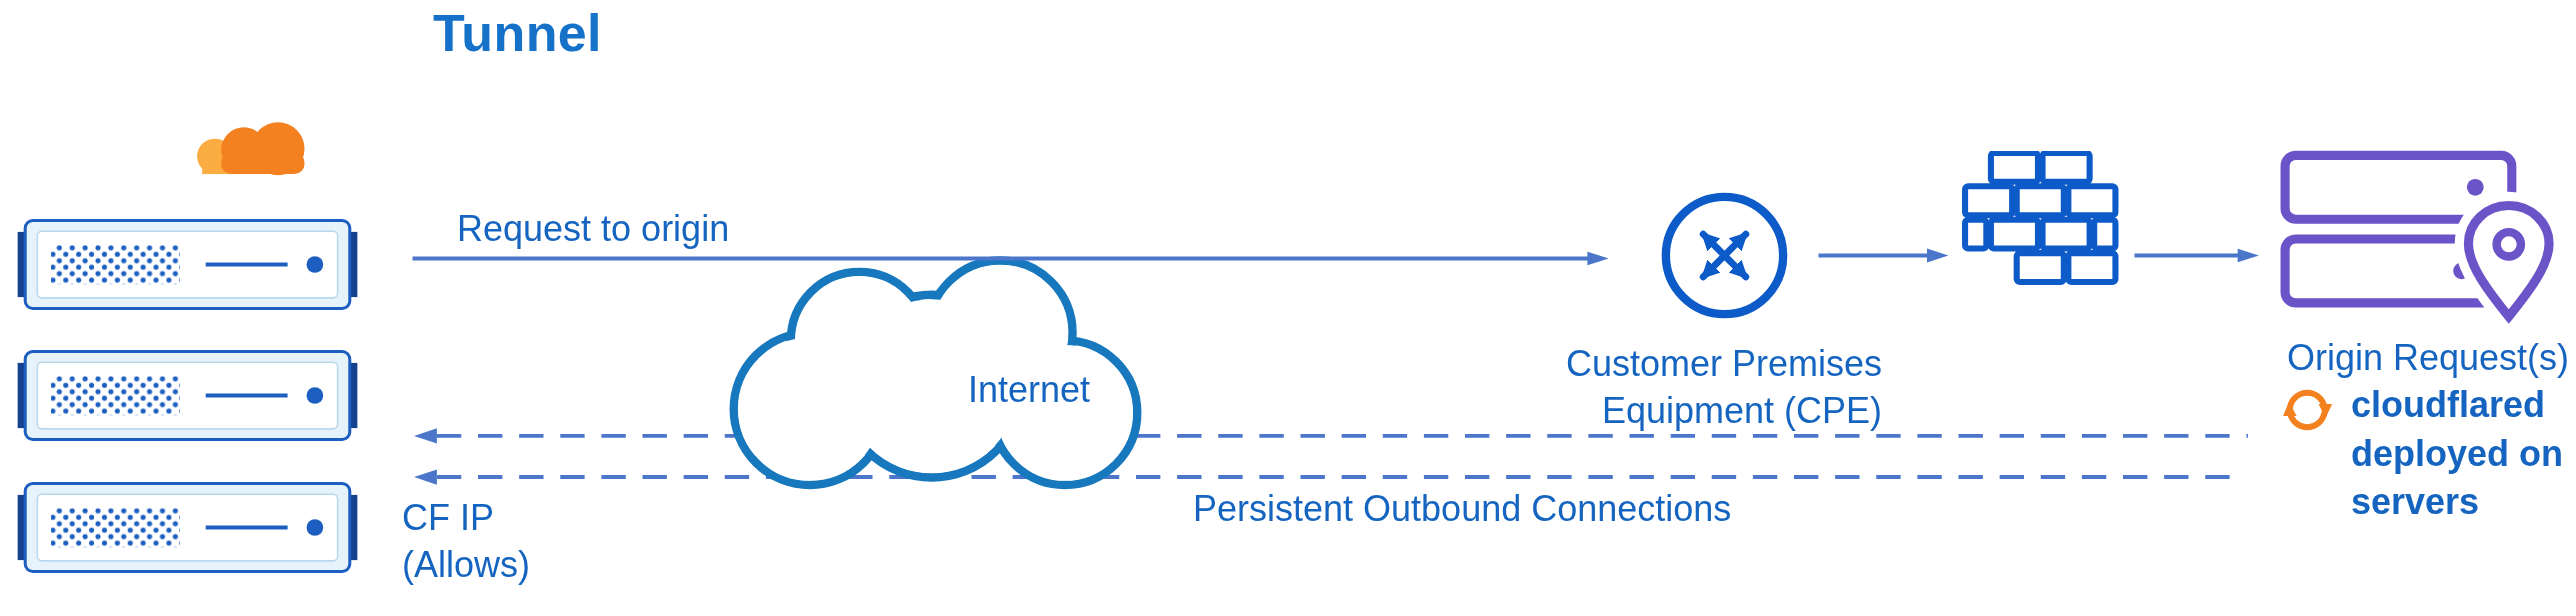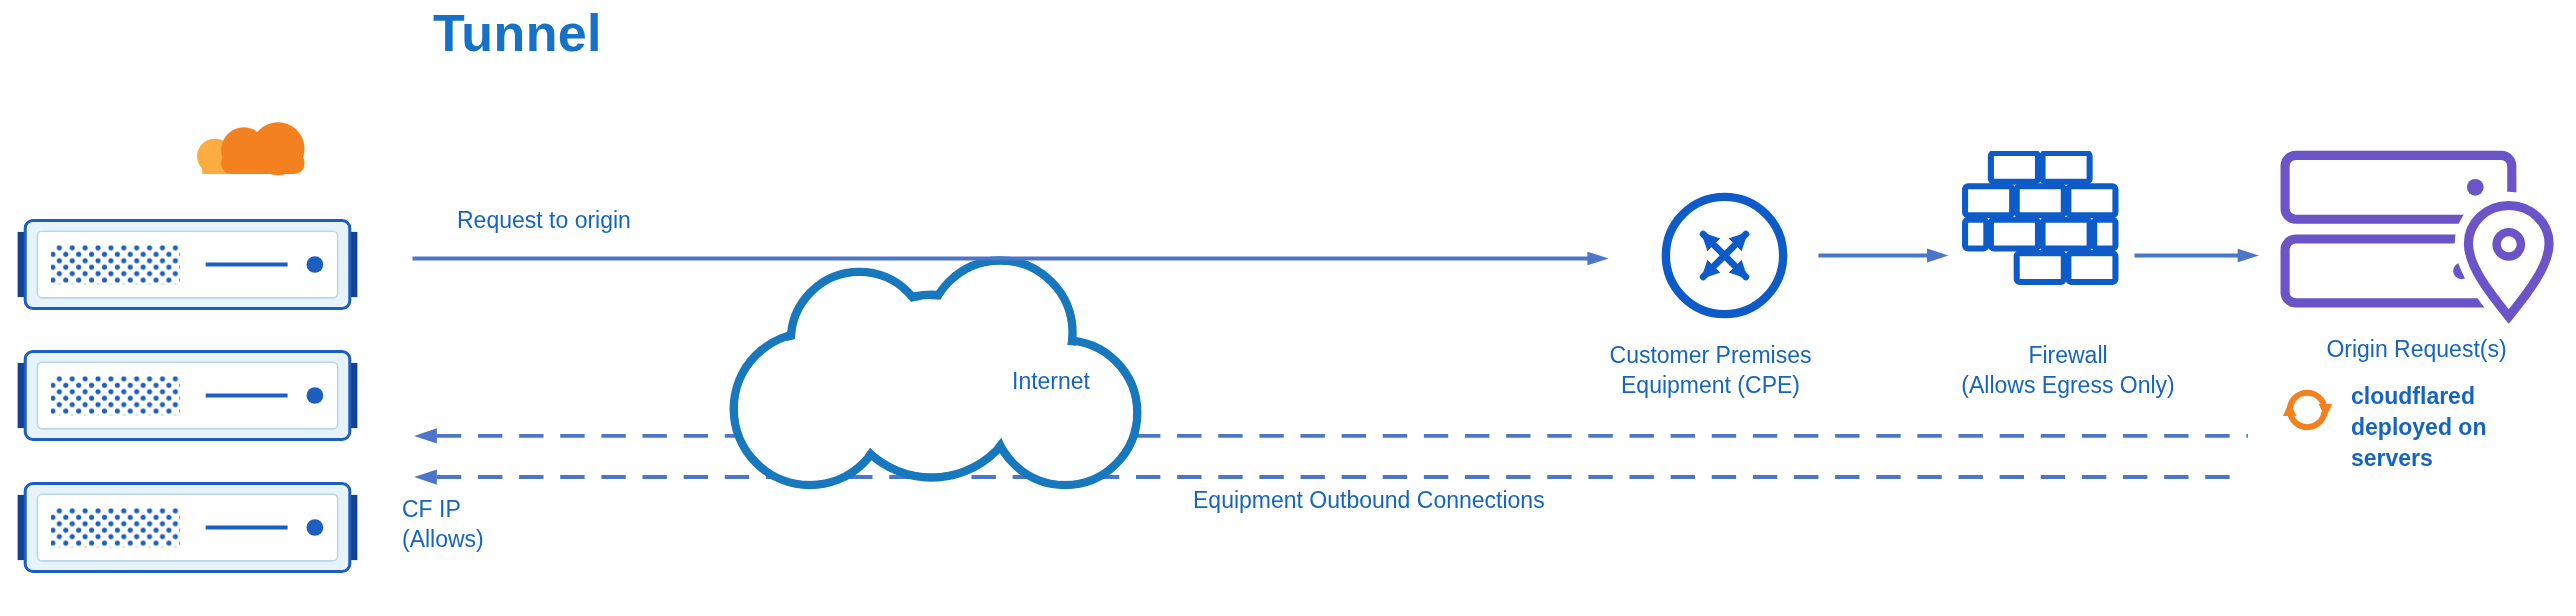--- a/index.html
+++ b/index.html
@@ -7,22 +7,22 @@
     position:relative;width:2576px;height:617px;background:#ffffff;overflow:hidden;
     font-family:"Liberation Sans", sans-serif;
   }
   .abs{position:absolute;}
 
   
   .title{
     left:433px;top:3px;font-size:52px;font-weight:600;
     color:var(--title-blue,#1672c9);letter-spacing:0.4px;
   }
-  .lbl{font-size:23px;color:var(--text-blue,#1565c0);white-space:pre-line;line-height:1.3;}
-  .lbl-center{text-align:center;}
+  .lbl{font-size:36px;color:var(--text-blue,#1565c0);white-space:pre-line;line-height:1.3;}
+  .lbl-center{text-align:right;}
   #request-label{left:457px;top:206px;}
   #internet-label{left:785px;top:367px;width:305px;text-align:right;}
   #persistent-label{left:1193px;top:486px;}
   #cfip-label{left:402px;top:495px;}
   #cpe-label{left:1539px;top:341px;width:343px;}
   #firewall-label{left:1889px;top:341px;width:358px;}
   #origin-label{left:2264px;top:335px;width:305px;}
   #cloudflared-label{left:2351px;top:381px;line-height:1.35;font-weight:bold;}
 
   
@@ -172,21 +172,21 @@
     </g>
   </svg>
   <div id="internet-label" class="abs lbl lbl-center">Internet</div>
 
   <div id="request-label" class="abs lbl">Request to origin</div>
   <svg id="request-arrow" class="abs" viewBox="0 0 1575 22">
     <line x1="2" y1="11" x2="1548" y2="11" class="conn-line"></line>
     <polygon points="1544,2 1572,11 1544,20" class="arrow-fill"></polygon>
   </svg>
 
-  <div id="persistent-label" class="abs lbl">Equipment Outbound Connections</div>
+  <div id="persistent-label" class="abs lbl">Persistent Outbound Connections</div>
   <div id="cfip-label" class="abs lbl">CF IP
 (Allows)</div>
 
   <svg id="cpe-icon" class="abs" viewBox="0 0 172 172">
     <defs>
       <marker id="cpeHead" markerUnits="userSpaceOnUse" markerWidth="30" markerHeight="30" refX="20" refY="12" orient="auto">
         <path d="M0,0 L24,12 L0,24 Z" class="icon-fill"></path>
       </marker>
     </defs>
     <circle cx="86" cy="86" r="77" class="cpe-circle"></circle>
@@ -209,22 +209,20 @@
     <rect x="8" y="46" width="62" height="38" rx="4" class="brick"></rect>
     <rect x="76" y="46" width="62" height="38" rx="4" class="brick"></rect>
     <rect x="144" y="46" width="62" height="38" rx="4" class="brick"></rect>
     <rect x="8" y="90" width="28" height="38" rx="4" class="brick"></rect>
     <rect x="42" y="90" width="62" height="38" rx="4" class="brick"></rect>
     <rect x="110" y="90" width="62" height="38" rx="4" class="brick"></rect>
     <rect x="178" y="90" width="28" height="38" rx="4" class="brick"></rect>
     <rect x="76" y="134" width="62" height="38" rx="4" class="brick"></rect>
     <rect x="144" y="134" width="62" height="38" rx="4" class="brick"></rect>
   </svg>
-  <div id="firewall-label" class="abs lbl lbl-center">Firewall
-(Allows Egress Only)</div>
 
   <svg id="arrow-fw-origin" class="abs" viewBox="0 0 170 22">
     <line x1="2" y1="11" x2="142" y2="11" class="conn-line"></line>
     <polygon points="138,2 166,11 138,20" class="arrow-fill"></polygon>
   </svg>
 
   <svg id="origin-icon" class="abs" viewBox="0 0 372 236">
     <rect x="8" y="8" width="298" height="84" rx="14" class="pp"></rect>
     <circle cx="258" cy="50" r="11" class="pp-fill"></circle>
     <rect x="8" y="118" width="298" height="84" rx="14" class="pp"></rect>

